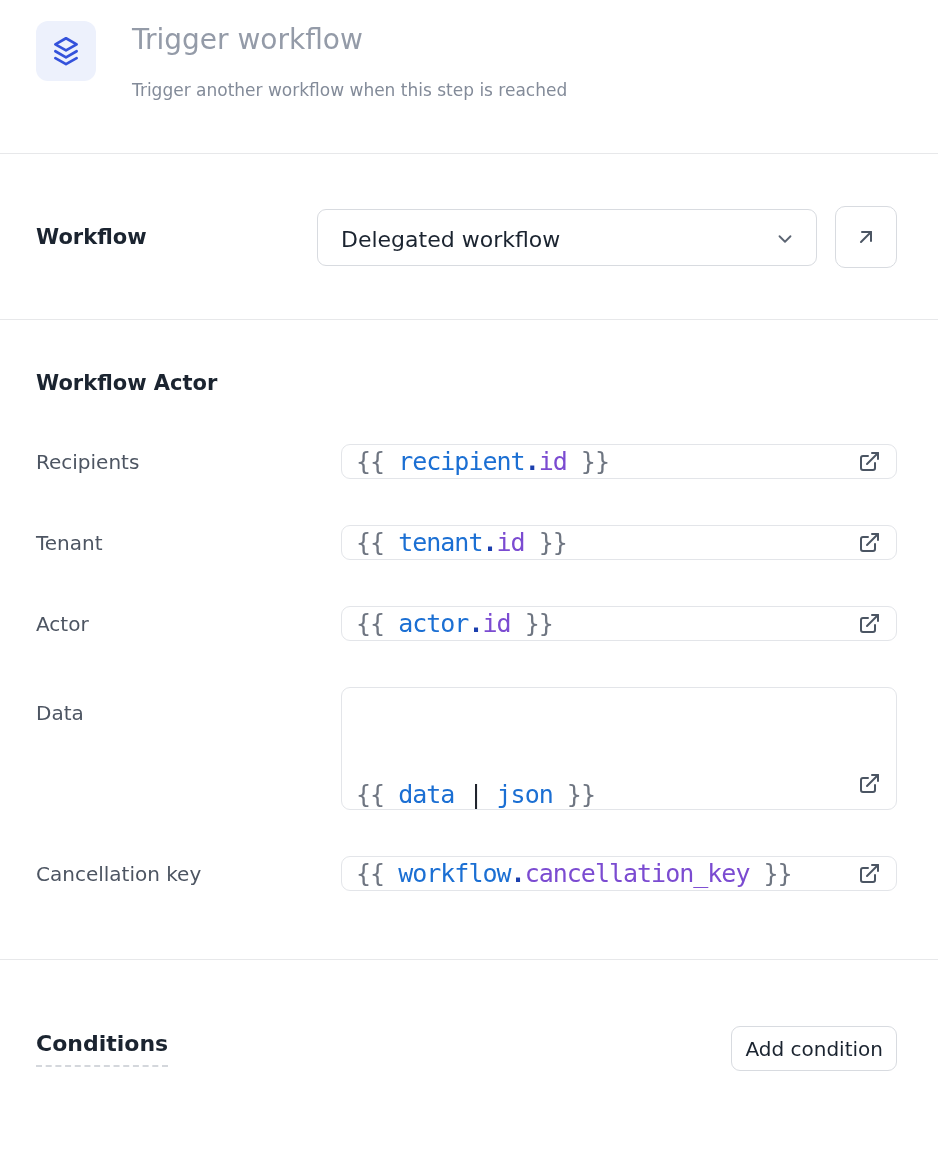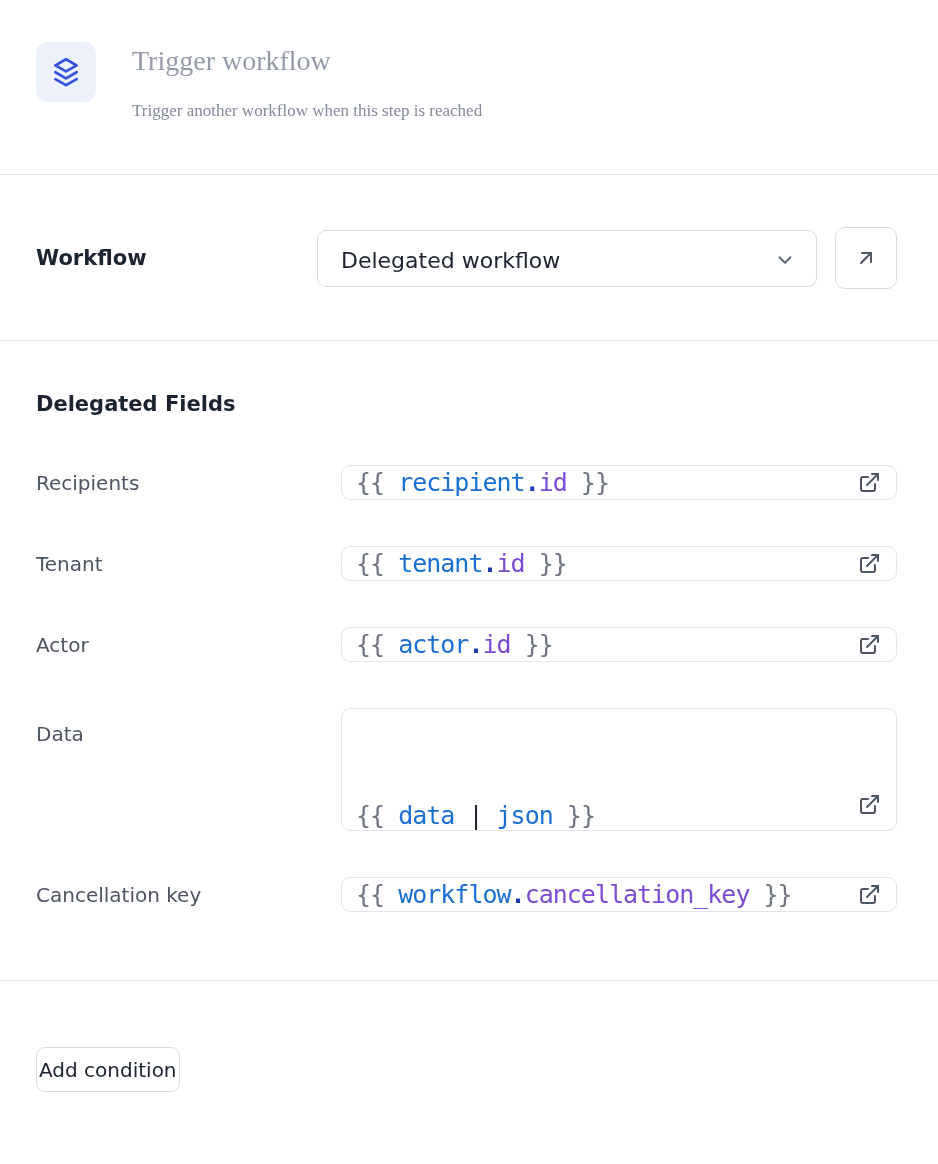--- a/index.html
+++ b/index.html
@@ -23,21 +23,21 @@
   html,body{background:#fff;}
   body{
     width:938px;height:1164px;overflow:hidden;
     font-family:"DejaVu Sans","Liberation Sans",sans-serif;
     color:var(--text-dark);
   }
   .panel{width:938px;height:1164px;background:#fff;}
   .divider{height:1px;background:var(--divider);width:100%;}
 
   
-  .header{display:flex;align-items:flex-start;padding:42px 41px 50px 36px;font-family:Liberation Serif, serif;}
+  .header{display:flex;align-items:flex-start;padding:21px 41px 50px 36px;}
   .icon-box{
     width:60px;height:60px;border-radius:12px;background:var(--icon-bg);
     display:flex;align-items:center;justify-content:center;flex:0 0 auto;
   }
   .header-text{margin-left:36px;padding-top:2px;}
   .page-title{font-size:28px;font-weight:400;color:var(--text-title);line-height:34px;}
   .page-subtitle{font-size:17px;color:var(--text-subtitle);line-height:26px;margin-top:20px;}
 
   
   .workflow-row{display:flex;align-items:center;padding:52px 41px 51px 36px;}
@@ -86,21 +86,21 @@
 
   
   .conditions-row{display:flex;align-items:center;justify-content:space-between;padding:66px 41px 0 36px;}
   .conditions-heading{
     font-size:22px;font-weight:700;color:var(--text-dark);
     border-bottom:2px dashed #d4d7dc;padding-bottom:9px;cursor:help;
   }
   .add-condition-btn{
     background:#fff;border:1px solid var(--border-control);border-radius:9px;
     font-size:20px;font-weight:500;color:var(--text-dark);
-    padding:10px 2px;height:45px;display:flex;align-items:center;cursor:pointer;
+    padding:10px 13px;height:45px;display:flex;align-items:center;cursor:pointer;
     font-family:inherit;
   }
   svg{display:block;}
 </style>
 </head>
 <body>
 
 <div class="panel">
 
   <div class="header">
@@ -131,21 +131,21 @@
       <svg width="24" height="24" viewBox="0 0 24 24" fill="none" stroke="#4b5563" stroke-width="2" stroke-linecap="round" stroke-linejoin="round">
         <line x1="7" y1="17" x2="17" y2="7"></line>
         <polyline points="8 7 17 7 17 16"></polyline>
       </svg>
     </div>
   </div>
 
   <div class="divider"></div>
 
   <div class="fields-section">
-    <div class="section-heading">Delegated Fields</div>
+    <div class="section-heading">Workflow Actor</div>
     <div id="fields-list">
   <div class="field-row">
     <div class="field-label">Recipients</div>
     <div class="field-input">
       <code class="code"><span class="tk-brace">{{ </span><span class="tk-var">recipient</span><span class="tk-dot">.</span><span class="tk-prop">id</span><span class="tk-brace"> }}</span></code>
       <span class="ext-btn">
         <svg width="24" height="24" viewBox="0 0 24 24" fill="none" stroke="#4b5563" stroke-width="2" stroke-linecap="round" stroke-linejoin="round">
           <path d="M18 13v5a2 2 0 0 1-2 2H6a2 2 0 0 1-2-2V8a2 2 0 0 1 2-2h5"></path>
           <polyline points="15 3 21 3 21 9"></polyline>
           <line x1="10" y1="14" x2="21" y2="3"></line>
@@ -208,16 +208,17 @@
         </svg>
       </span>
     </div>
   </div>
 </div>
   </div>
 
   <div class="divider"></div>
 
   <div class="conditions-row">
+    <div class="conditions-heading">Conditions</div>
     <button class="add-condition-btn">Add condition</button>
   </div>
 
 </div>
 
 </body></html>

